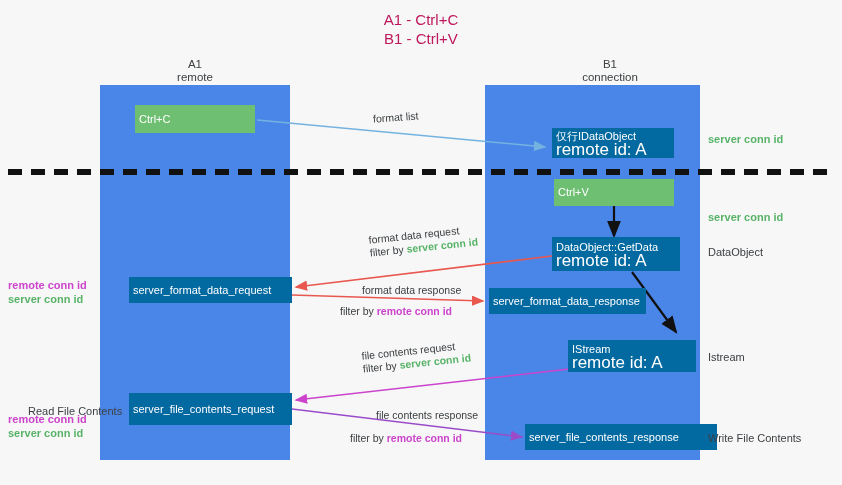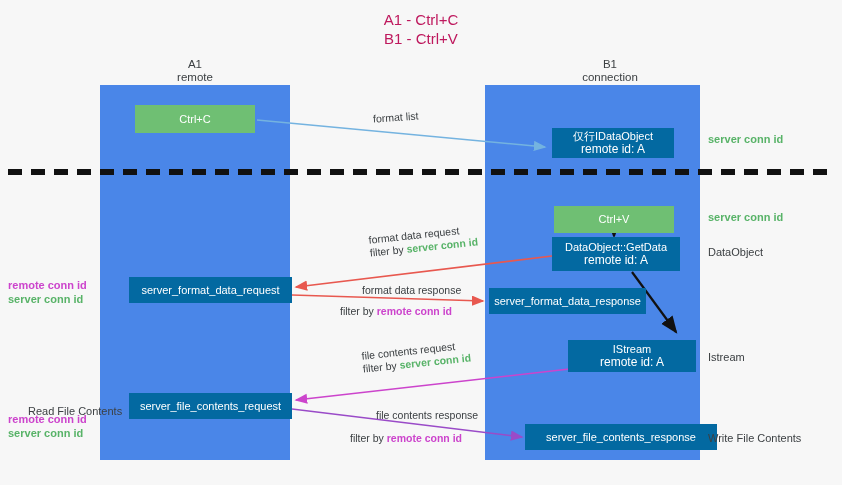--- a/index.html
+++ b/index.html
@@ -43,32 +43,32 @@
   
   .lane {
     background: #4a86e8;
   }
 
   
   .box {
     box-sizing: border-box;
     display: flex;
     flex-direction: column;
-    align-items: center;
+    align-items: flex-start;
     justify-content: center;
     text-align: center;
     color: #ffffff;
     font-size: 11px;
     line-height: 13px;
     padding: 2px 4px;
   }
   .box.green { background: #6aa84f; background: #74c476; }
   .box.green { background: #6fbf73; }
   .box.orange { background: #0369a1; }
-  .box .l2 { font-size: 12px; }
+  .box .l2 { font-size: 17px; }
 
   
   .edge-label {
     font-size: 10.5px;
     line-height: 13px;
     color: #3c4043;
     white-space: nowrap;
   }
   .g { color: #58b368; font-weight: bold; }
   .m { color: #cc44cc; font-weight: bold; }
@@ -138,21 +138,21 @@
 
   <div class="abs box green" style="left:135px; top:105px; width:120px; height:28px;">
     <div>Ctrl+C</div>
   </div>
 
   <div class="abs box orange" style="left:552px; top:128px; width:122px; height:30px;">
     <div>仅行IDataObject</div>
     <div class="l2">remote id: A</div>
   </div>
 
-  <div class="abs box green" style="left:554px; top:179px; width:120px; height:27px;margin-top:27px;">
+  <div class="abs box green" style="left:554px; top:179px; width:120px; height:27px;">
     <div>Ctrl+V</div>
   </div>
 
   <div class="abs box orange" style="left:552px; top:237px; width:128px; height:34px;">
     <div>DataObject::GetData</div>
     <div class="l2">remote id: A</div>
   </div>
 
   <div class="abs box orange" style="left:489px; top:288px; width:157px; height:26px;">
     <div>server_format_data_response</div>
@@ -160,21 +160,21 @@
 
   <div class="abs box orange" style="left:129px; top:277px; width:163px; height:26px;">
     <div>server_format_data_request</div>
   </div>
 
   <div class="abs box orange" style="left:568px; top:340px; width:128px; height:32px;">
     <div>IStream</div>
     <div class="l2">remote id: A</div>
   </div>
 
-  <div class="abs box orange" style="left:129px; top:393px; width:163px; height:26px;">
+  <div class="abs box orange" style="left:129px; top:393px; width:163px; height:32px;">
     <div>server_file_contents_request</div>
   </div>
 
   <div class="abs box orange" style="left:525px; top:424px; width:192px; height:26px;">
     <div>server_file_contents_response</div>
   </div>
 
   <div class="abs edge-label" style="left:373px; top:111px; transform:rotate(-4deg);">
     <span>format list</span>
   </div>

